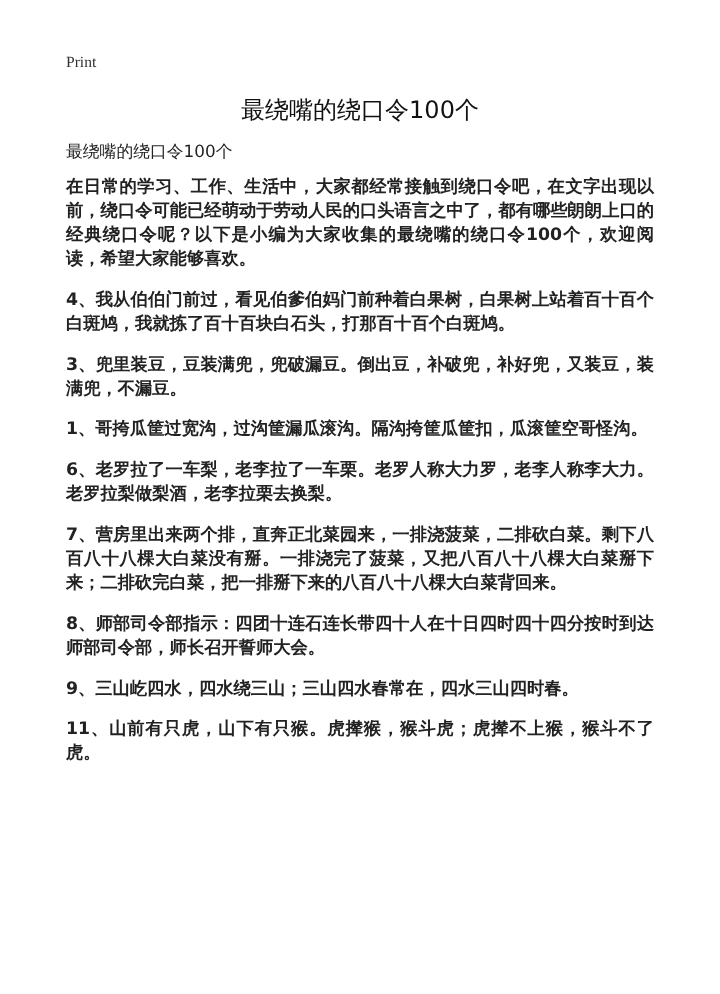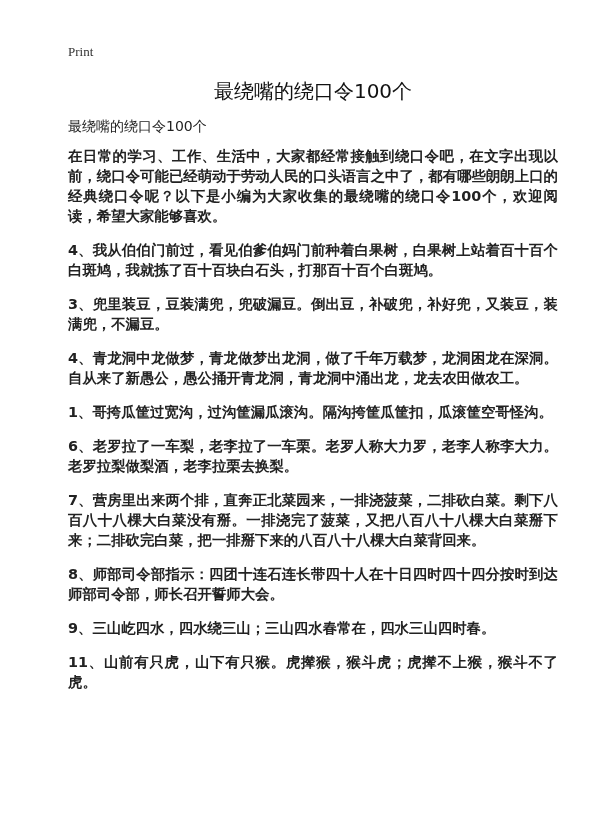--- a/index.html
+++ b/index.html
@@ -1,20 +1,20 @@
 <!DOCTYPE html>
 <html><head>
   <meta charset="utf-8">
   <style>
     html, body { margin: 0; padding: 0; background: #ffffff; }
     body {
       width: 600px; height: 828px; overflow: hidden; position: relative;
       color: #1a1a1a;
     }
-    .page { position: absolute; left: 13px; top: 0; width: 552px; height: 828px; }
+    .page { position: absolute; left: 0; top: 0; width: 552px; height: 828px; }
     .print-label {
       position: absolute; left: 55px; top: 44px;
       font-family: "Liberation Serif", serif; font-size: 13px; color: #333;
     }
     .doc-title {
       position: absolute; left: 0; top: 78px; width: 600px; text-align: center;
       font-family: "DejaVu Sans", sans-serif; font-size: 20px; color: #111;
       margin: 0; font-weight: normal;
     }
     .subtitle {
@@ -38,21 +38,20 @@
 
 <div class="page">
   <div class="print-label">Print</div>
   <h1 class="doc-title">最绕嘴的绕口令100个</h1>
   <div class="subtitle">最绕嘴的绕口令100个</div>
 
   <div class="body-text">
     <p>在日常的学习、工作、生活中，大家都经常接触到绕口令吧，在文字出现以前，绕口令可能已经萌动于劳动人民的口头语言之中了，都有哪些朗朗上口的经典绕口令呢？以下是小编为大家收集的最绕嘴的绕口令100个，欢迎阅读，希望大家能够喜欢。</p>
     <p>4、我从伯伯门前过，看见伯爹伯妈门前种着白果树，白果树上站着百十百个白斑鸠，我就拣了百十百块白石头，打那百十百个白斑鸠。</p>
     <p>3、兜里装豆，豆装满兜，兜破漏豆。倒出豆，补破兜，补好兜，又装豆，装满兜，不漏豆。</p>
-    <p>4、青龙洞中龙做梦，青龙做梦出龙洞，做了千年万载梦，龙洞困龙在深洞。自从来了新愚公，愚公捅开青龙洞，青龙洞中涌出龙，龙去农田做农工。</p>
     <p>1、哥挎瓜筐过宽沟，过沟筐漏瓜滚沟。隔沟挎筐瓜筐扣，瓜滚筐空哥怪沟。</p>
     <p>6、老罗拉了一车梨，老李拉了一车栗。老罗人称大力罗，老李人称李大力。老罗拉梨做梨酒，老李拉栗去换梨。</p>
     <p>7、营房里出来两个排，直奔正北菜园来，一排浇菠菜，二排砍白菜。剩下八百八十八棵大白菜没有掰。一排浇完了菠菜，又把八百八十八棵大白菜掰下来；二排砍完白菜，把一排掰下来的八百八十八棵大白菜背回来。</p>
     <p>8、师部司令部指示：四团十连石连长带四十人在十日四时四十四分按时到达师部司令部，师长召开誓师大会。</p>
     <p>9、三山屹四水，四水绕三山；三山四水春常在，四水三山四时春。</p>
     <p>11、山前有只虎，山下有只猴。虎撵猴，猴斗虎；虎撵不上猴，猴斗不了虎。</p>
   </div>
 </div>
 
 </body></html>

